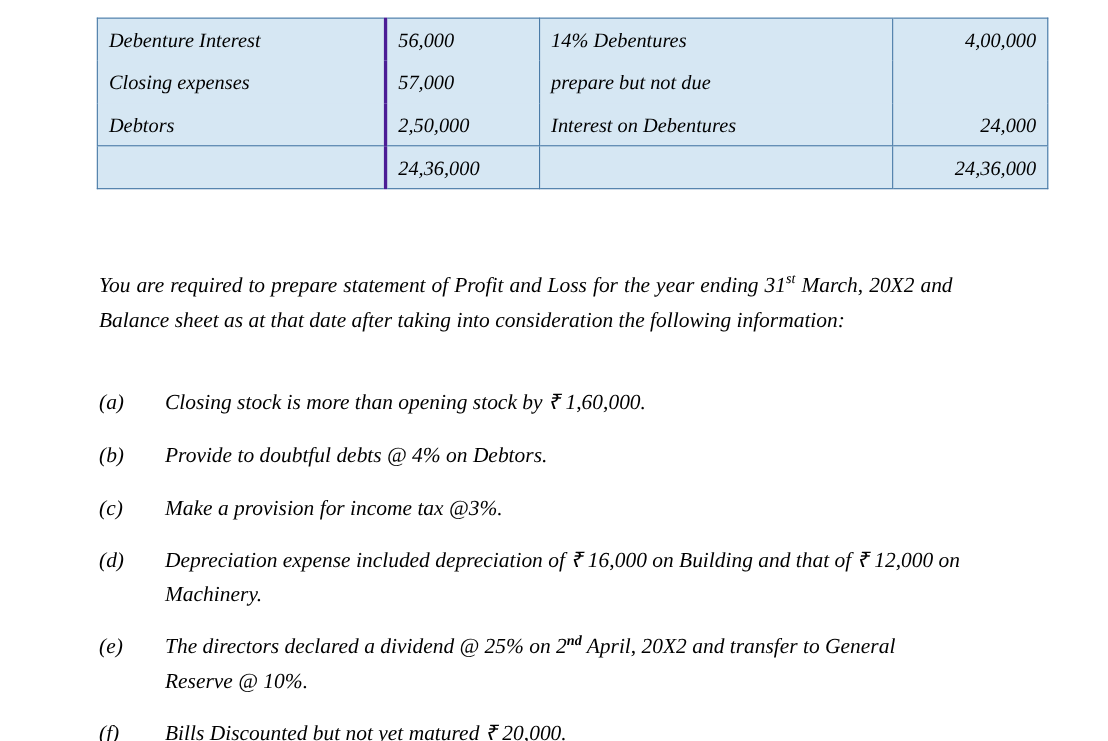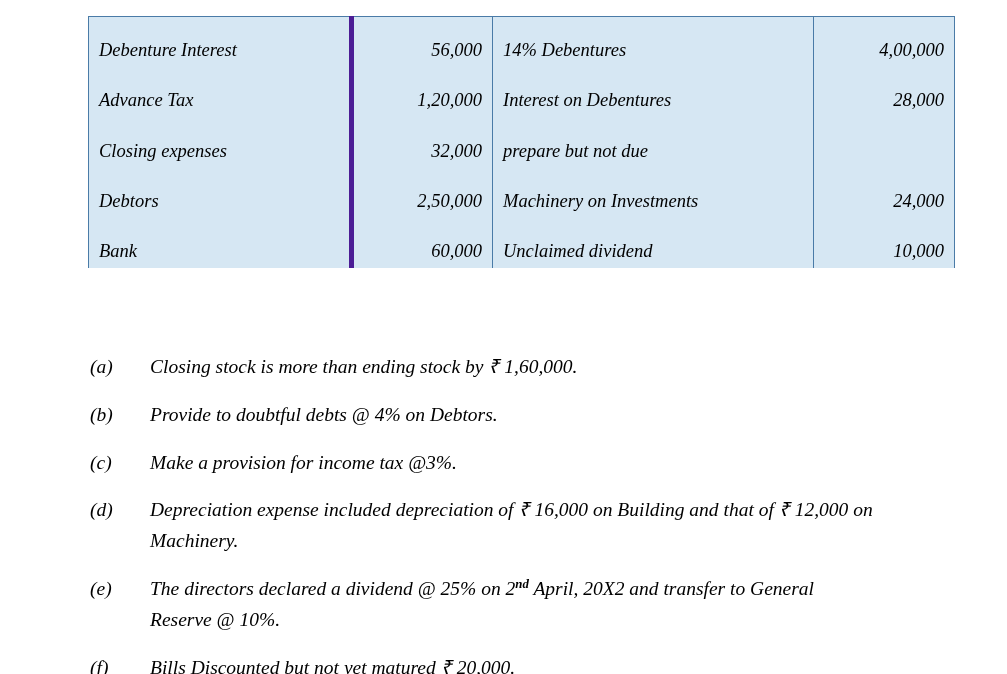--- a/index.html
+++ b/index.html
@@ -30,29 +30,29 @@
   table.tb {
     border-collapse: collapse;
     width: 778px;
     background: #d6e7f3;
     table-layout: fixed;
   }
   table.tb td {
     border: 1px solid #4a7ba7;
     font-style: italic;
     font-size: 18.5px;
-    padding: 20px 10px 4px 10px;
+    padding: 8px 10px 4px 10px;
     line-height: 1.42;
     vertical-align: top;
     background: #d6e7f3;
     white-space: nowrap;
     margin-left: 10px;
   }
   table.tb td.c1 { width: 240px; text-align: left;  border-right: none; }
-  table.tb td.c2 { width: 118px; text-align: right; border-left: 5px solid #4c1d95; }
+  table.tb td.c2 { width: 118px; border-left: 3px solid #4c1d95; }
   table.tb td.c3 { width: 300px; text-align: left;  border-right: none; font-style: italic; }
   table.tb td.c4 { width: 120px; text-align: right; border-left: 1px solid #4a7ba7; font-style: italic; }
 
   table.tb tr.body td { border-top: none; border-bottom: none; }
   table.tb tr.first td { border-top: 1px solid #4a7ba7; }
   table.tb tr.totals td {
     border-top: 1px solid #4a7ba7;
     border-bottom: 1px solid #4a7ba7;
   }
   table.tb tr.body td.c1,
@@ -119,53 +119,48 @@
   <div class="tb-wrap">
     <table class="tb">
       <tbody>
         <tr class="body first">
           <td class="c1">Debenture Interest</td>
           <td class="c2">56,000</td>
           <td class="c3">14% Debentures</td>
           <td class="c4">4,00,000</td>
         </tr>
         <tr class="body">
-          <td class="c1">Advance Tax</td>
-          <td class="c2">1,20,000</td>
-          <td class="c3">Interest on Debentures</td>
-          <td class="c4">28,000</td>
-        </tr>
-        <tr class="body">
           <td class="c1">Closing expenses</td>
-          <td class="c2">32,000</td>
+          <td class="c2">57,000</td>
           <td class="c3">prepare but not due</td>
           <td class="c4"></td>
         </tr>
         <tr class="body">
           <td class="c1">Debtors</td>
           <td class="c2">2,50,000</td>
-          <td class="c3">Machinery on Investments</td>
+          <td class="c3">Interest on Debentures</td>
           <td class="c4">24,000</td>
         </tr>
-        <tr class="body">
-          <td class="c1">Bank</td>
-          <td class="c2">60,000</td>
-          <td class="c3">Unclaimed dividend</td>
-          <td class="c4">10,000</td>
+        <tr class="totals">
+          <td class="c1"></td>
+          <td class="c2">24,36,000</td>
+          <td class="c3"></td>
+          <td class="c4">24,36,000</td>
         </tr>
       </tbody>
     </table>
   </div>
 
+  <div class="narrative"><span>You are required to prepare statement of Profit and Loss for the year ending 31</span><sup>st</sup><span> March, 20X2 and Balance sheet as at that date after taking into consideration the following information:</span></div>
 
   <div class="items">
 
     <div class="item">
       <div class="tag">(a)</div>
-      <div class="txt">Closing stock is more than ending stock by ₹ 1,60,000.</div>
+      <div class="txt">Closing stock is more than opening stock by ₹ 1,60,000.</div>
     </div>
 
     <div class="item">
       <div class="tag">(b)</div>
       <div class="txt">Provide to doubtful debts @ 4% on Debtors.</div>
     </div>
 
     <div class="item">
       <div class="tag">(c)</div>
       <div class="txt">Make a provision for income tax @3%.</div>

